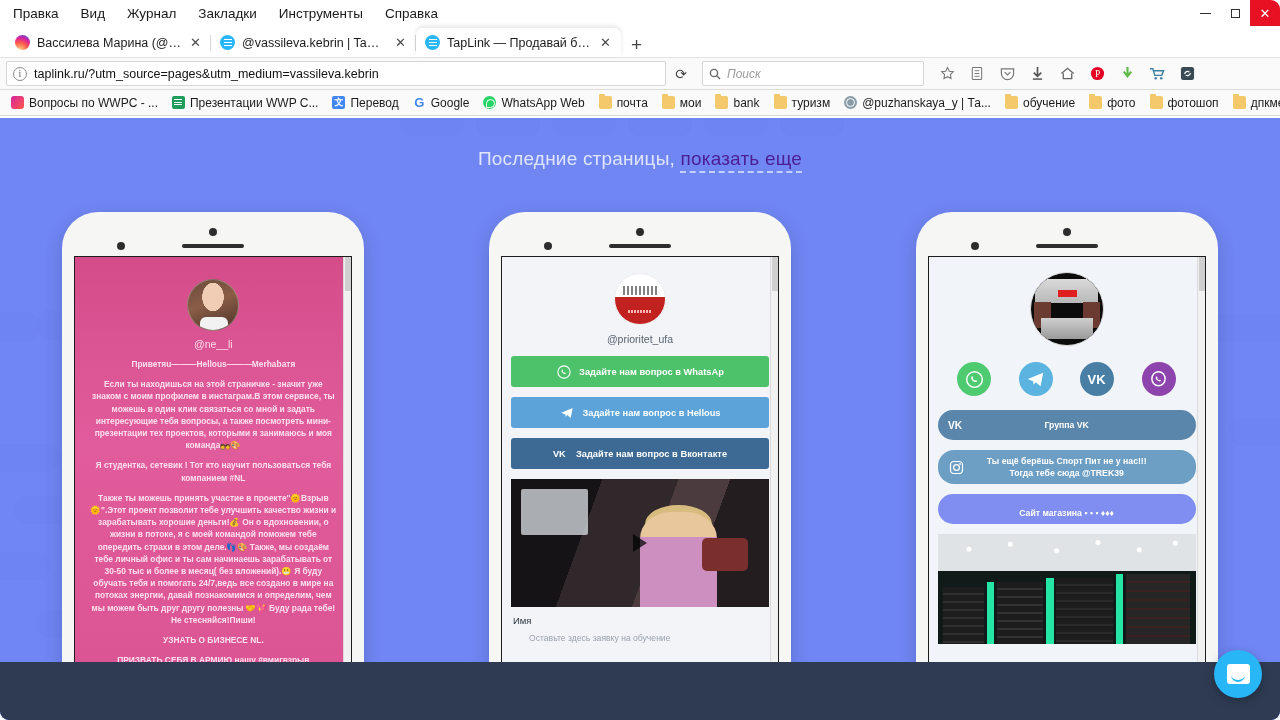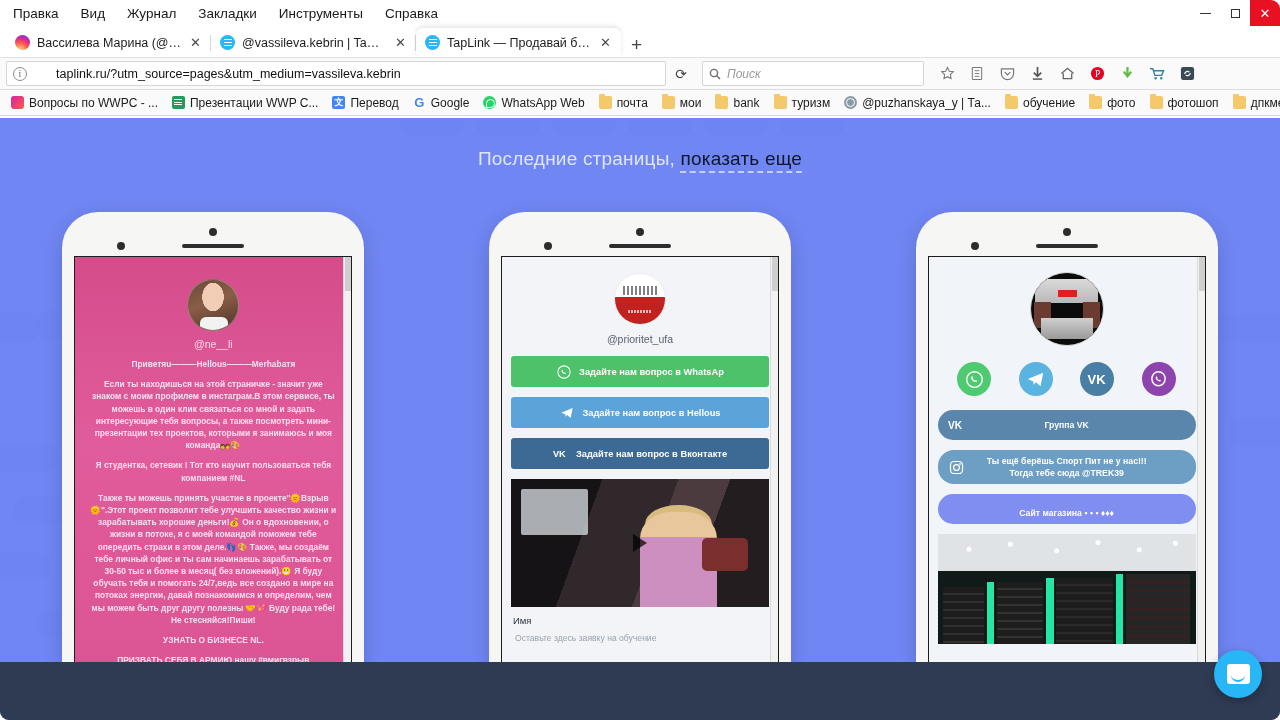--- a/index.html
+++ b/index.html
@@ -80,21 +80,21 @@
   }
   .urlbox{
     flex:0 0 660px; height:25px; background:#fff; border:1px solid #d6d6d6;
     border-radius:2px; display:flex; align-items:center; padding:0 4px 0 6px;
   }
   .info-ic{
     width:14px; height:14px; border:1.2px solid #8b8b8b; border-radius:50%;
     font-size:10px; color:#6b6b6b; display:flex; align-items:center; justify-content:center;
     font-family:"Liberation Serif", serif; flex:0 0 14px; margin-right:7px;
   }
-  .urltext{ font-size:12.5px; color:#111; white-space:nowrap; overflow:hidden;margin-left:22px; }
+  .urltext{ font-size:12.5px; color:#111; white-space:nowrap; overflow:hidden; }
   .reload{
     width:26px; height:25px; display:flex; align-items:center; justify-content:center;
     font-size:14px; color:#444; margin-left:2px;
   }
   .searchbox{
     flex:0 0 222px; height:25px; background:#fff; border:1px solid #d6d6d6;
     border-radius:2px; display:flex; align-items:center; padding:0 6px; margin-left:8px; gap:6px;
   }
   .search-ph{ font-size:12px; color:#9a9a9a; font-style:italic; }
   .toolicons{ display:flex; align-items:center; gap:0; margin-left:8px; }
@@ -141,21 +141,21 @@
     background:#7b8ef0; overflow:hidden;
   }
   .page-bg{ position:absolute; inset:0; background:#7086f2; }
   .blob{ position:absolute; background:#6d83ef; border-radius:22px; opacity:.75; }
 
   .page-head{
     position:absolute; left:0; right:0; top:30px; text-align:center;
     font-size:19px; color:#dfe5ff; letter-spacing:.2px;
   }
   .page-head .more{
-    color:#0f172a; border-bottom:2px dashed #c6d0ff; padding-bottom:2px;
+    color:#4c1d95; border-bottom:2px dashed #c6d0ff; padding-bottom:2px;
   }
 
   
   .phones{
     position:absolute; left:0; top:94px; width:1280px; height:512px;
     display:flex; justify-content:space-around; align-items:flex-start;
   }
   .phone{
     width:302px; height:512px; background:#f6f6f4;
     border-radius:36px; box-shadow:0 6px 18px rgba(30,40,90,.22);
@@ -261,21 +261,21 @@
   .videobox .pillow{
     position:absolute; right:8%; top:46%; width:18%; height:26%;
     background:#7b2f2c; border-radius:5px;
   }
   .videobox .play{
     position:absolute; left:50%; top:50%; transform:translate(-50%,-50%);
     width:0; height:0; border-left:14px solid rgba(0,0,0,.72);
     border-top:9px solid transparent; border-bottom:9px solid transparent;
   }
   .field-label{ font-size:9.5px; color:#2c3440; margin:6px 0 7px 2px; }
-  .field-ph{ font-size:8.6px; color:#9aa2ad; margin-left:4px; }
+  .field-ph{ font-size:8.6px; color:#9aa2ad; margin-left:18px; }
 
   
   .p3-body{ width:100%; height:100%; background:#f1f4f9; padding:10px 9px 0 9px; overflow:hidden; }
   .avatar3{
     width:74px; height:74px; border-radius:50%; margin:5px auto 0 auto; overflow:hidden;
     background:#0b0b0b; position:relative; border:1px solid #ddd;
   }
   .avatar3 .ceil{ position:absolute; left:6%; top:8%; right:6%; height:34%;
     background:linear-gradient(180deg,#dadada,#b8b8b8); }
   .avatar3 .sign{ position:absolute; left:38%; top:24%; width:26%; height:9%;

